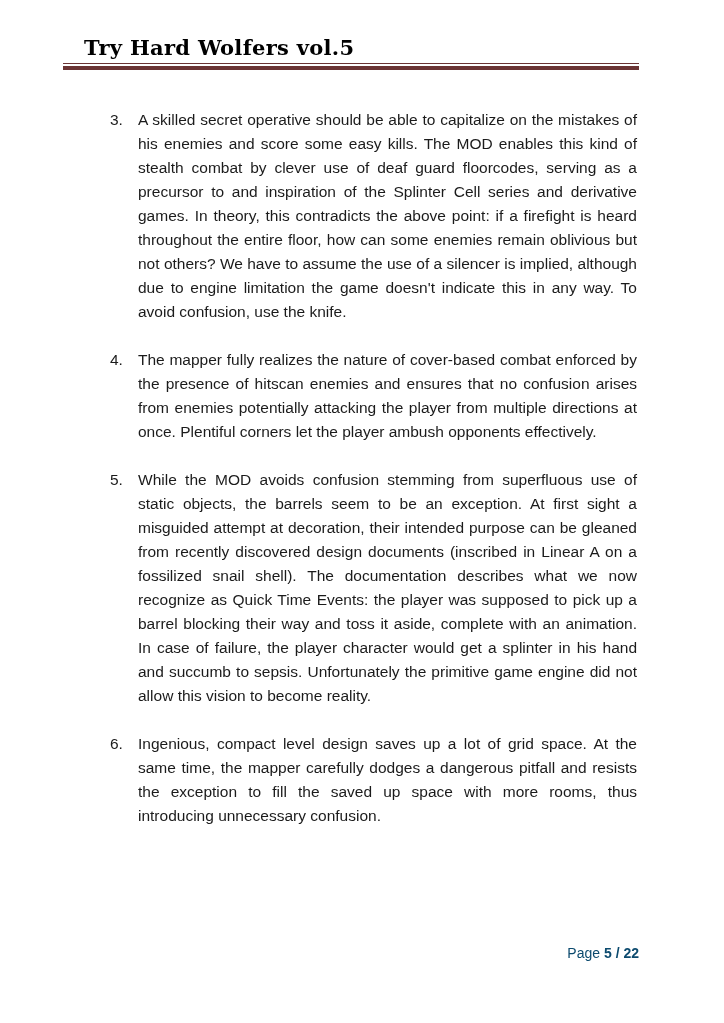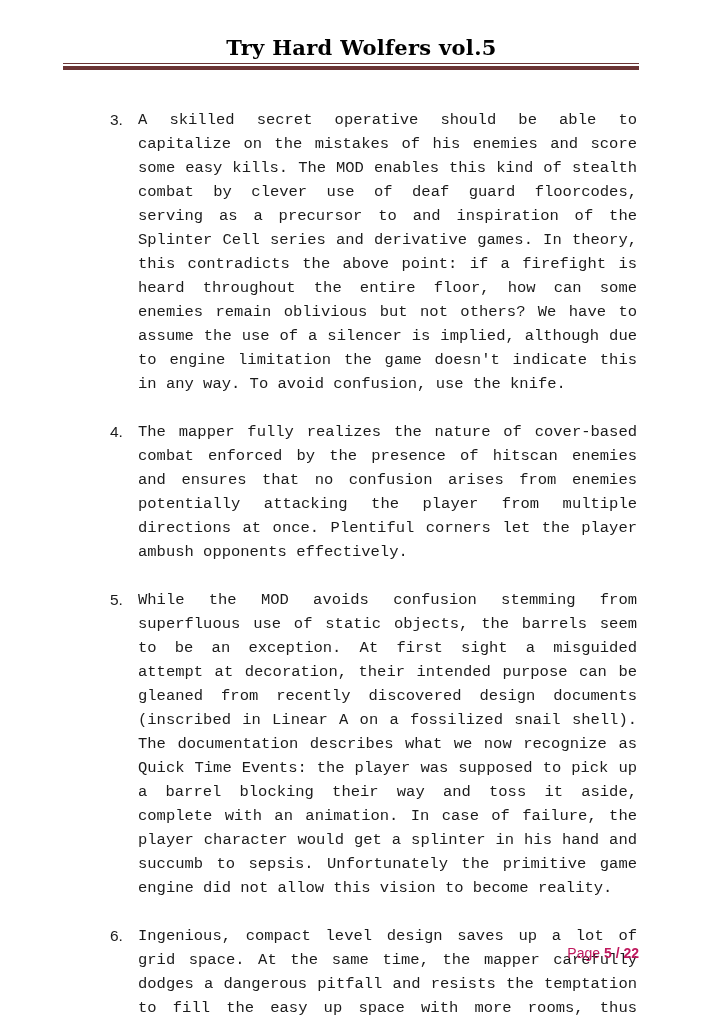--- a/index.html
+++ b/index.html
@@ -18,21 +18,21 @@
   }
   
   .header {
     position: absolute;
     left: 63px;
     top: 34px;
     width: 576px;
   }
   .header-row {
     display: flex;
-    justify-content: center;
+    justify-content: flex-start;
     align-items: flex-end;
     font-family: "DejaVu Serif", "Liberation Serif", serif;
     font-weight: bold;
     font-size: 21px;
     line-height: 27px;
     color: #000000;
   }
   .header-title {
     padding-left: 21px;
     letter-spacing: 0.3px;
@@ -73,30 +73,29 @@
   .list-item:last-child {
     margin-bottom: 0;
   }
   .num {
     flex: 0 0 28px;
     width: 28px;
   }
   .txt {
     flex: 1;
     text-align: justify;
-    font-family: Liberation Mono, monospace;
   }
   
   .footer {
     position: absolute;
     right: 85px;
     top: 944px;
     font-size: 14px;
     line-height: 18px;
-    color: #be185d;
+    color: #0c4a6e;
     white-space: nowrap;
   }
   .bold {
     font-weight: bold;
   }
 </style>
 </head>
 <body>
 
 <div class="page">
@@ -124,21 +123,21 @@
           <span class="txt">The mapper fully realizes the nature of cover-based combat enforced by the presence of hitscan enemies and ensures that no confusion arises from enemies potentially attacking the player from multiple directions at once. Plentiful corners let the player ambush opponents effectively.</span>
         </li>
 
         <li class="list-item">
           <span class="num">5.</span>
           <span class="txt">While the MOD avoids confusion stemming from superfluous use of static objects, the barrels seem to be an exception. At first sight a misguided attempt at decoration, their intended purpose can be gleaned from recently discovered design documents (inscribed in Linear A on a fossilized snail shell). The documentation describes what we now recognize as Quick Time Events: the player was supposed to pick up a barrel blocking their way and toss it aside, complete with an animation. In case of failure, the player character would get a splinter in his hand and succumb to sepsis. Unfortunately the primitive game engine did not allow this vision to become reality.</span>
         </li>
 
         <li class="list-item">
           <span class="num">6.</span>
-          <span class="txt">Ingenious, compact level design saves up a lot of grid space. At the same time, the mapper carefully dodges a dangerous pitfall and resists the temptation to fill the easy up space with more rooms, thus introducing unnecessary confusion.</span>
+          <span class="txt">Ingenious, compact level design saves up a lot of grid space. At the same time, the mapper carefully dodges a dangerous pitfall and resists the exception to fill the saved up space with more rooms, thus introducing unnecessary confusion.</span>
         </li>
       </ol>
   </div>
 
   <div class="footer">
     <span>Page</span>
     <span class="bold">5</span>
     <span class="bold">/</span>
     <span class="bold">22</span>
   </div>

